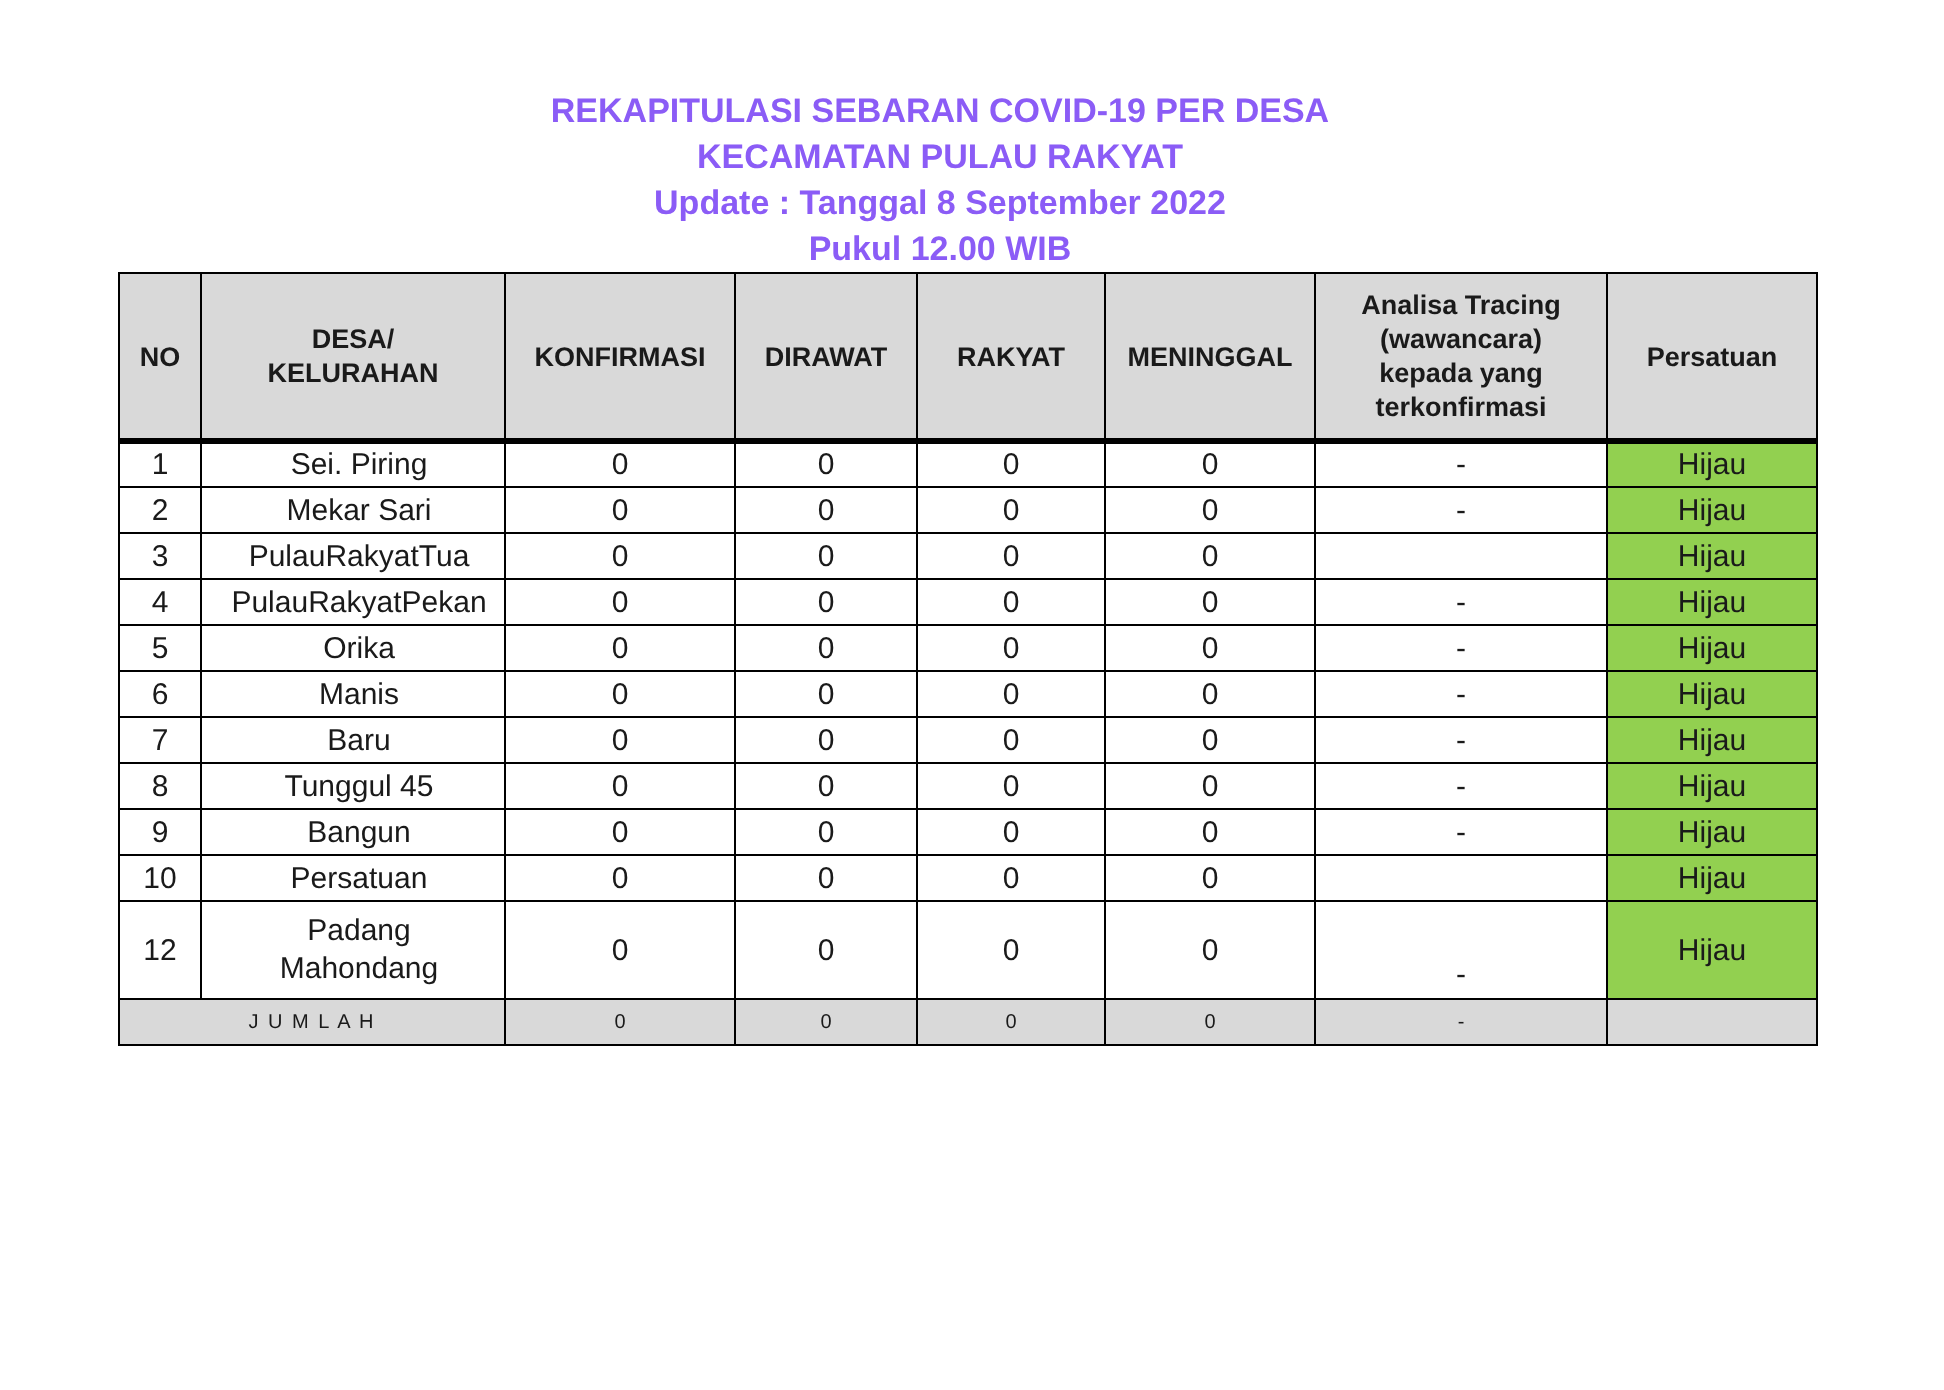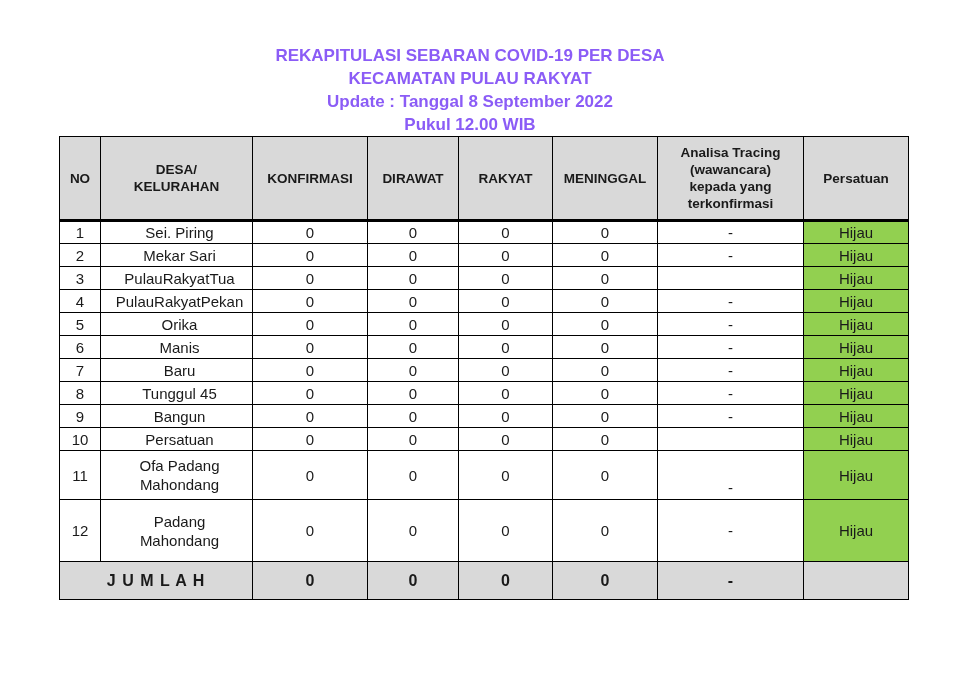--- a/index.html
+++ b/index.html
@@ -80,23 +80,23 @@
   tbody tr:nth-child(11) td { height: 49px; }
   tbody tr:nth-child(12) td { height: 62px; }
   tbody tr:nth-child(11) td.cell-tracing {
     vertical-align: bottom;
     padding-bottom: 3px;
   }
   td.status-green { background: var(--status-green, #92d050); }
 
   tfoot td {
     background: var(--header-gray, #d9d9d9);
-    font-weight: bold;
-    font-size: 16px;
-    height: 38px;
+    font-weight: normal;
+    font-size: 10px;
+    height: 23px;
   }
   tfoot td.footer-label { letter-spacing: 1px; }
 </style>
 </head>
 <body>
 
 <div class="page">
 
   <header class="title-block">
     <div class="title-line">REKAPITULASI SEBARAN COVID-19 PER DESA</div>
@@ -228,31 +228,20 @@
           <td class="cell-no">10</td>
           <td class="cell-desa">Persatuan</td>
           <td class="cell-konfirmasi">0</td>
           <td class="cell-dirawat">0</td>
           <td class="cell-sembuh">0</td>
           <td class="cell-meninggal">0</td>
           <td class="cell-tracing"></td>
           <td class="cell-keterangan status-green">Hijau</td>
         </tr>
         <tr>
-          <td class="cell-no">11</td>
-          <td class="cell-desa">Ofa Padang
-Mahondang</td>
-          <td class="cell-konfirmasi">0</td>
-          <td class="cell-dirawat">0</td>
-          <td class="cell-sembuh">0</td>
-          <td class="cell-meninggal">0</td>
-          <td class="cell-tracing">-</td>
-          <td class="cell-keterangan status-green">Hijau</td>
-        </tr>
-        <tr>
           <td class="cell-no">12</td>
           <td class="cell-desa">Padang
 Mahondang</td>
           <td class="cell-konfirmasi">0</td>
           <td class="cell-dirawat">0</td>
           <td class="cell-sembuh">0</td>
           <td class="cell-meninggal">0</td>
           <td class="cell-tracing">-</td>
           <td class="cell-keterangan status-green">Hijau</td>
         </tr>

